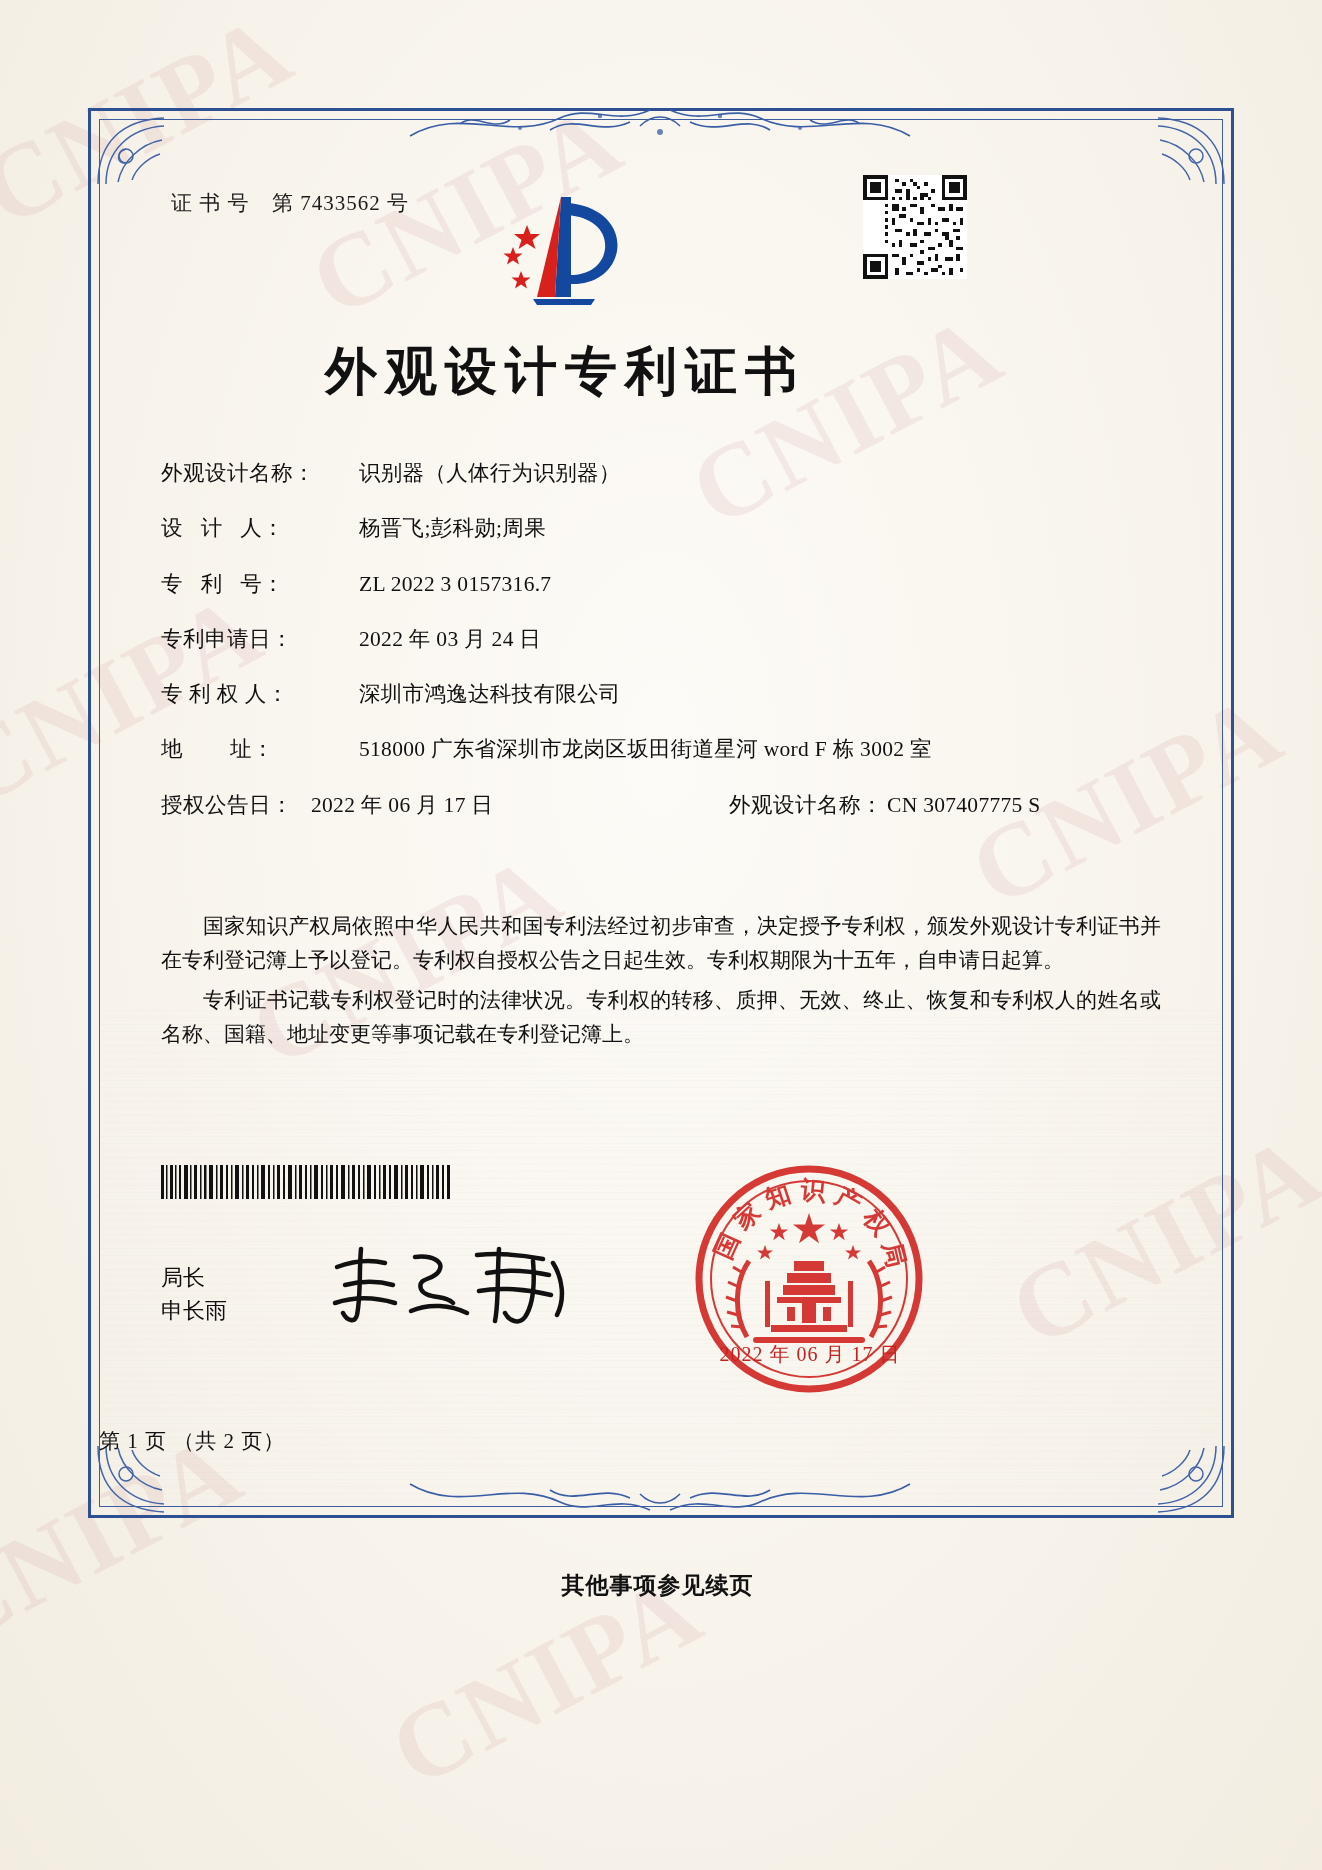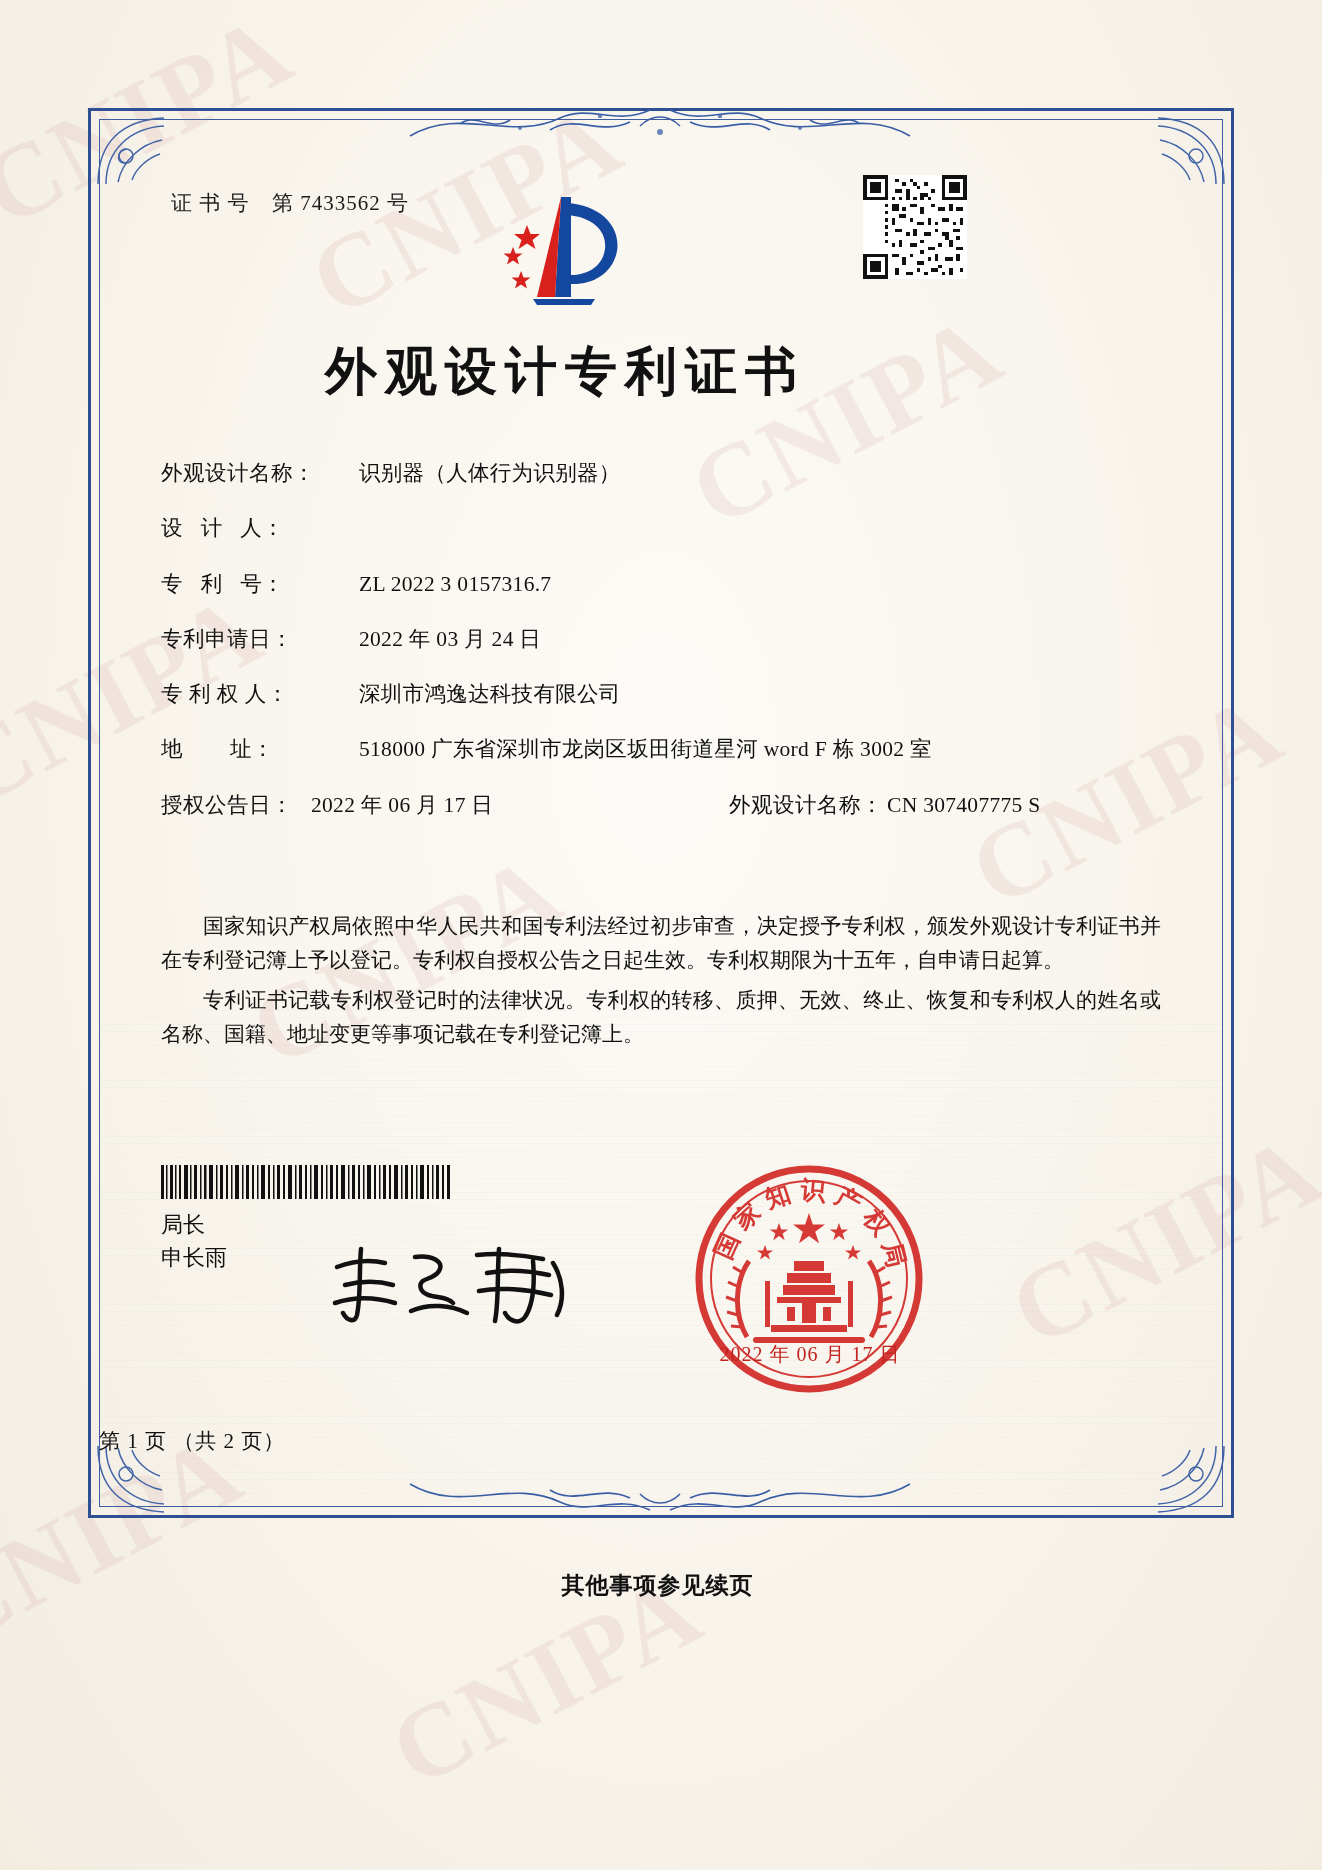--- a/index.html
+++ b/index.html
@@ -198,25 +198,24 @@
     top: 1046px;
     width: 300px;
     height: 34px;
   }
   .barcode svg { display:block; width:100%; height:100%; }
 
   
   .sig-label {
     position: absolute;
     left: 62px;
-    top: 1091px;
+    top: 1142px;
     font-size: 22px;
     line-height: 1.5;
     color: #111;
-    font-family: Liberation Mono, monospace;
   }
   .sig-script {
     position: absolute;
     left: 228px;
     top: 1122px;
     width: 250px;
     height: 90px;
   }
   .sig-script svg { width:100%; height:100%; display:block; }
 
@@ -513,20 +512,21 @@
 
     <div class="cert-title">外观设计专利证书</div>
 
     <div class="fields">
       <div class="field-row">
         <div class="field-label">外观设计名称：</div>
         <div class="field-value">识别器（人体行为识别器）</div>
       </div>
       <div class="field-row">
         <div class="field-label">设   计   人：</div>
+        <div class="field-value">杨晋飞;彭科勋;周果</div>
       </div>
       <div class="field-row">
         <div class="field-label">专   利   号：</div>
         <div class="field-value">ZL 2022 3 0157316.7</div>
       </div>
       <div class="field-row">
         <div class="field-label">专利申请日：</div>
         <div class="field-value">2022 年 03 月 24 日</div>
       </div>
       <div class="field-row">

